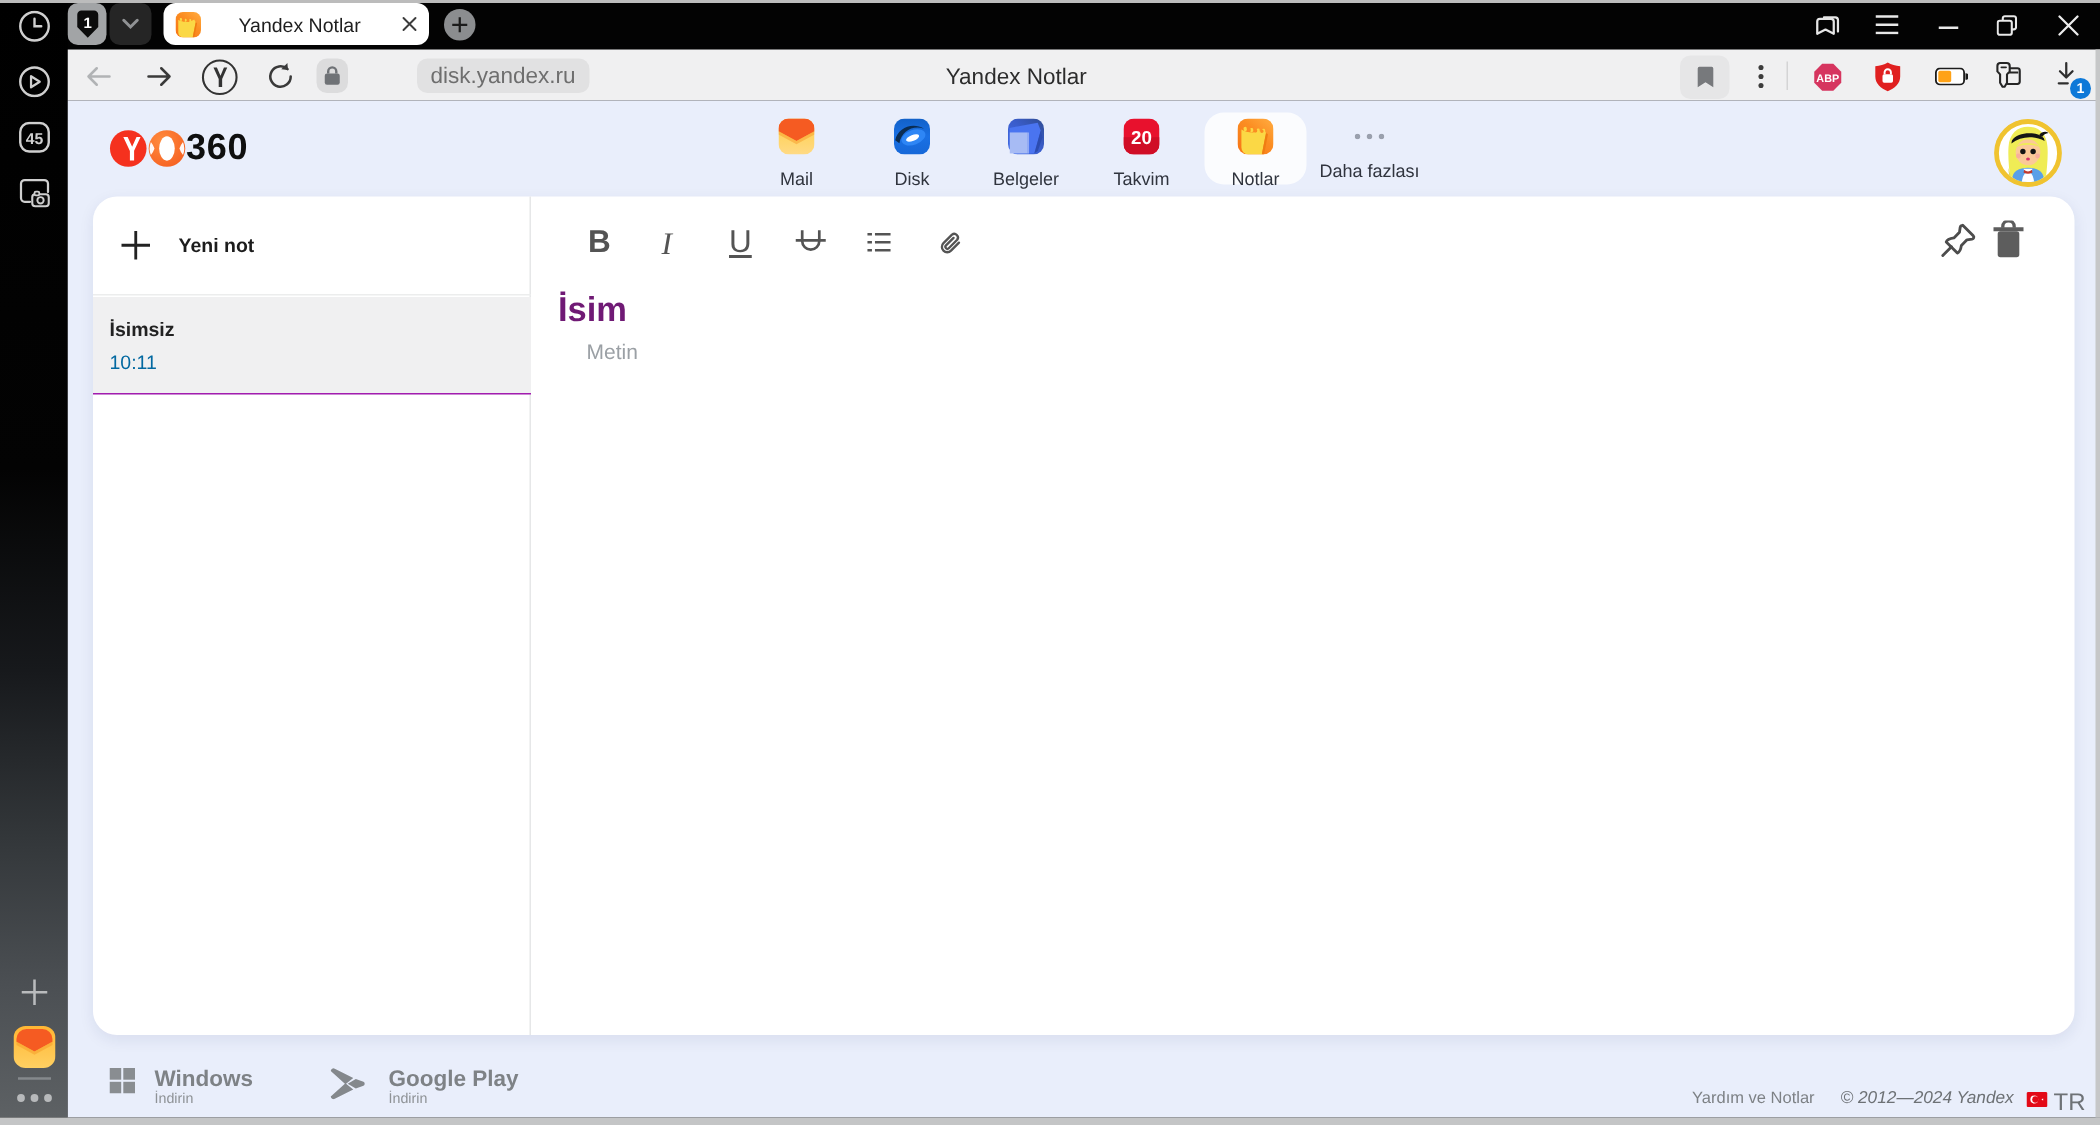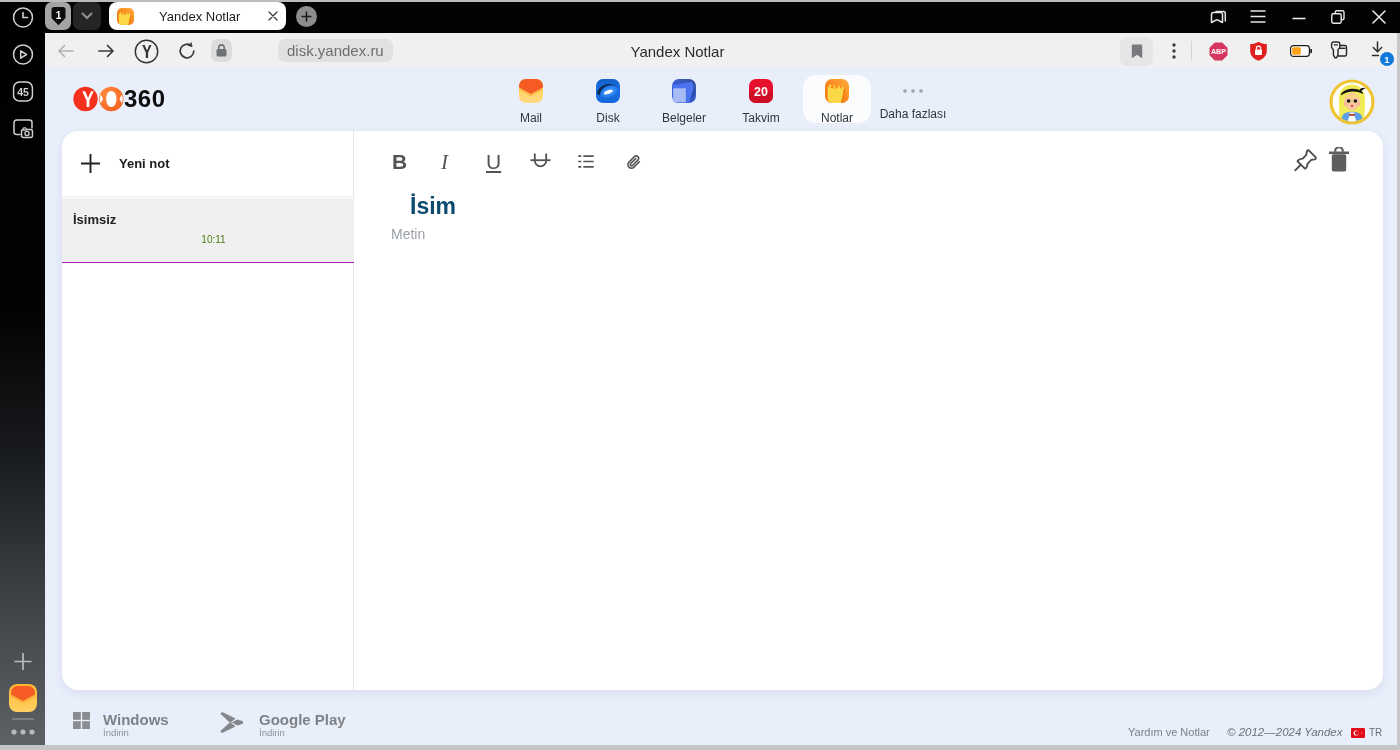--- a/index.html
+++ b/index.html
@@ -42,23 +42,23 @@
   .appbox { position:absolute; left:758px; top:8px; width:68px; height:48px; background:#fbfcfe; border-radius:13px; }
   .avatar { left:1284px; top:12px; width:46px; height:46px; border-radius:50%; }
 
   
   .card { left:17px; top:64px; width:1321px; height:559px; background:#fff; border-radius:16px; box-shadow:0 3px 10px rgba(30,40,90,0.08); }
   .leftpane { position:absolute; left:0; top:0; width:292px; height:559px; border-right:1px solid #e6e7e8; }
   .newnote { position:absolute; left:0; top:0; width:292px; height:66px; border-bottom:1px solid #eceded; display:flex; align-items:center; }
   .newnote span { font-size:13px; font-weight:bold; color:#1c1c1c; margin-left:18px; }
   .noteitem { position:absolute; left:0; top:67px; width:292px; height:65px; background:#f0f0f1; border-bottom:1px solid #a21caf; padding:14px 0 0 11px; }
   .noteitem .nt { font-size:13px; font-weight:bold; color:#222; }
-  .noteitem .nd { font-size:10px; color:#4d7c0f; margin-top:7px;text-align:center; }
+  .noteitem .nd { font-size:13px; color:#0369a1; margin-top:7px; }
   .toolbar { position:absolute; left:292px; top:0; width:1038px; height:62px; }
-  .isim { position:absolute; left:348px; top:62px; font-size:23px; font-weight:bold; color:#0c4a6e; }
+  .isim { position:absolute; left:310px; top:62px; font-size:23px; font-weight:bold; color:#701a75; }
   .metin { position:absolute; left:329px; top:95px; font-size:14px; color:#9ba0a5; }
 
   
   .footer { left:0; top:623px; width:1355px; height:55px; }
   .store { position:absolute; display:flex; align-items:flex-start; }
   .store .sname { font-size:15px; font-weight:bold; color:#7e8286; line-height:15px; margin-top:2px; }
   .store .sget { font-size:9.5px; color:#8e9296; margin-top:0px; }
   .fhelp { position:absolute; font-size:11px; color:#7d8185; }
   .fcopy { position:absolute; font-size:11.5px; color:#6d7175;font-style:italic; }
 </style>
@@ -399,21 +399,21 @@
       </div>
     </div>
     <span class="fhelp" style="left:1083px;top:36px;">Yardım ve Notlar</span>
     <span class="fcopy" style="left:1182px;top:36px;">© 2012—2024 Yandex</span>
     <svg class="abs" style="left:1306px;top:38px" width="14" height="10" viewBox="0 0 14 10">
         <rect width="14" height="10" rx="1" fill="#e30a17"></rect>
         <circle cx="5.2" cy="5" r="2.6" fill="#fff"></circle>
         <circle cx="5.9" cy="5" r="2.1" fill="#e30a17"></circle>
         <path d="M9.8 5 l1.6 0.5 -1-1.3 0 1.6 1-1.3 Z" fill="#fff"></path>
       </svg>
-    <span class="abs" style="left:1324px;top:37px;font-size:10px;color:#6e7276;">TR</span>
+    <span class="abs" style="left:1324px;top:37px;font-size:16px;color:#6e7276;">TR</span>
   </div>
 </div>
 
 <div class="abs" id="sidebar">
 <svg class="sbicon" style="top:7px" width="21" height="21" viewBox="0 0 21 21">
       <circle cx="10.5" cy="10.5" r="9.5" stroke="#cfcfcf" stroke-width="1.6" fill="none"></circle>
       <path d="M10.5 5.5 V10.5 H15" stroke="#cfcfcf" stroke-width="1.6" fill="none" stroke-linecap="round"></path>
     </svg>
 <svg class="sbicon" style="top:44px" width="21" height="21" viewBox="0 0 21 21">
       <circle cx="10.5" cy="10.5" r="9.5" stroke="#cfcfcf" stroke-width="1.6" fill="none"></circle>

